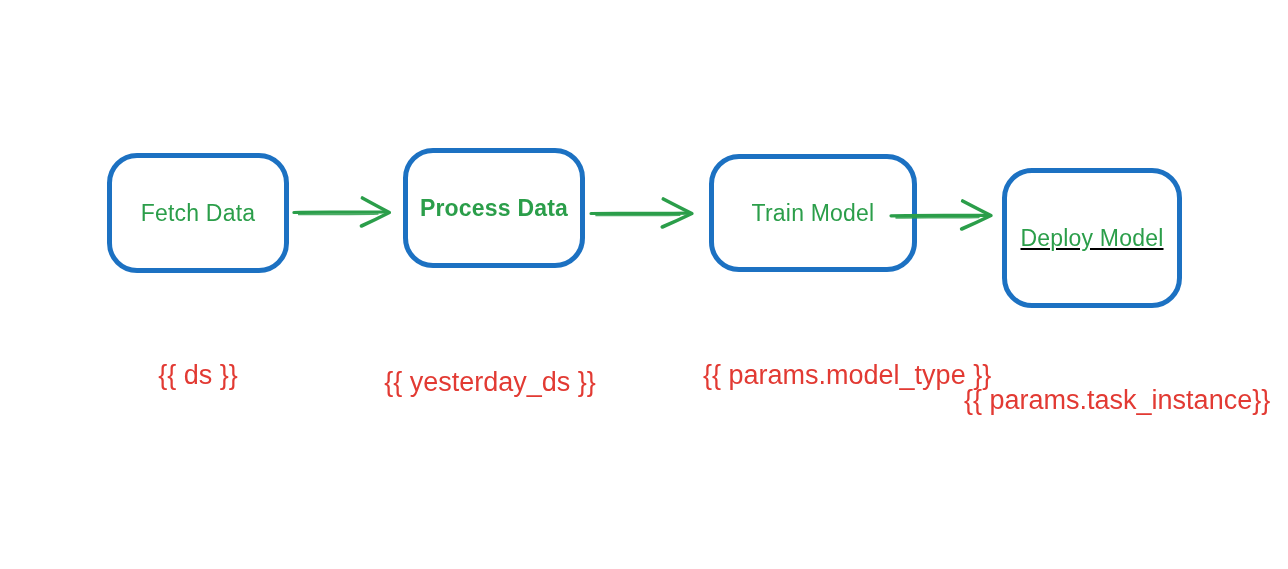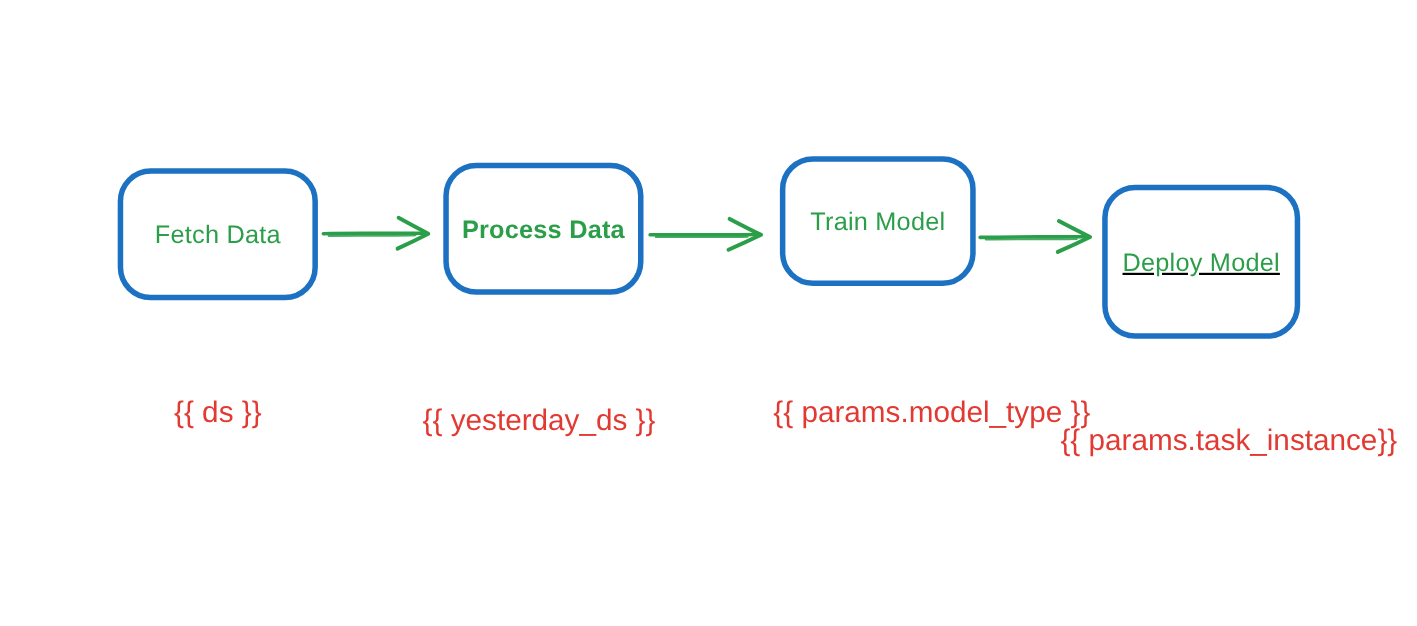--- a/index.html
+++ b/index.html
@@ -26,21 +26,21 @@
     background: transparent;
   }
   .node-label {
     color: var(--node-text, #2b9e4a);
     font-size: 23px;
     letter-spacing: 0.2px;
     white-space: nowrap;
   }
   .node-1 { left: 107px; top: 153px; width: 182px; height: 120px; }
   .node-2 { left: 403px; top: 148px; width: 182px; height: 120px; font-weight: bold; }
-  .node-3 { left: 709px; top: 142px; width: 178px; height: 118px; }
+  .node-3 { left: 709px; top: 154px; width: 208px; height: 118px; }
   .node-4 { left: 1002px; top: 168px; width: 180px; height: 140px; text-decoration: underline; }
 
   .arrow {
     position: absolute;
     height: 44px;
   }
   .arrow path {
     stroke: var(--arrow, #2b9e4a);
     fill: none;
     stroke-linecap: round;

